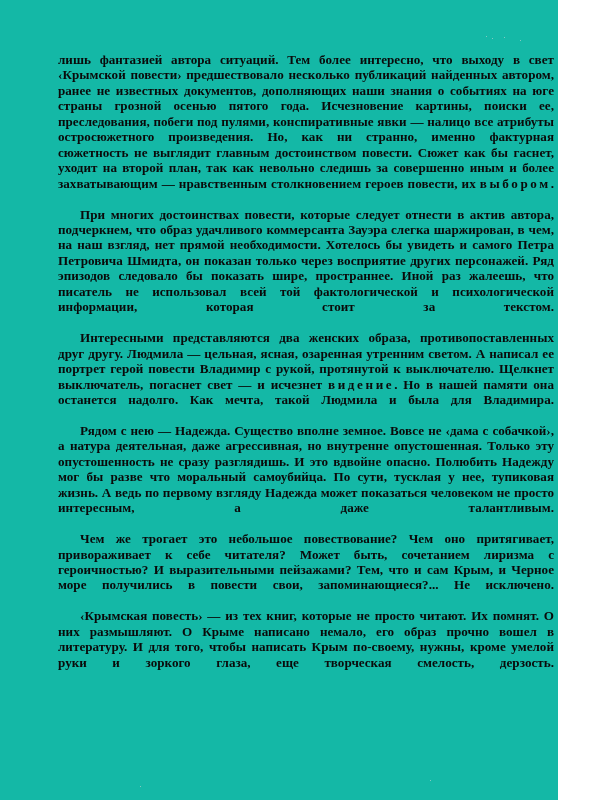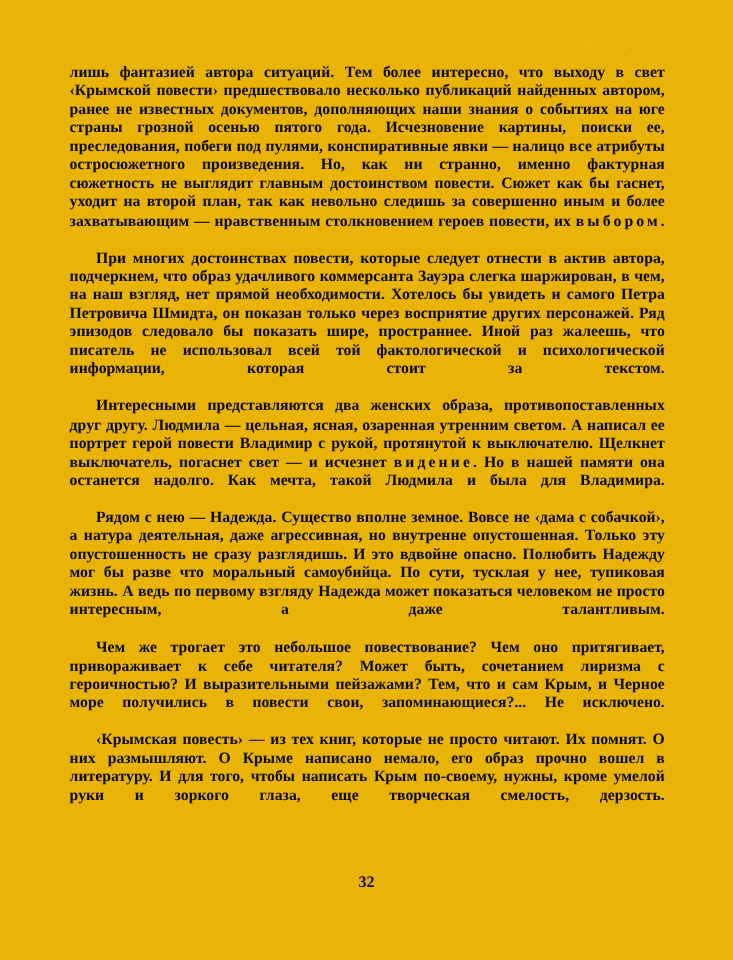--- a/index.html
+++ b/index.html
@@ -14,23 +14,23 @@
     overflow: hidden;
     font-family: "Liberation Serif", "DejaVu Serif", serif;
     -webkit-font-smoothing: none;
   }
 
   
   #page {
     position: absolute;
     left: 0;
     top: 0;
-    width: 611px;
+    width: 558px;
     height: 800px;
-    background: #eab308;
+    background: #14b8a6;
   }
 
   
   #textblock {
     position: absolute;
     left: 58px;
     top: 52px;
     width: 496px;
   }
 
@@ -94,21 +94,20 @@
 
   <div id="textblock">
       <p class="para cont"><span>лишь фантазией автора ситуаций. Тем более интересно, что выходу в свет ‹Крымской повести› предшествовало несколько публикаций найденных автором, ранее не известных документов, дополняющих наши знания о событиях на юге страны грозной осенью пятого года. Исчезновение картины, поиски ее, преследования, побеги под пулями, конспиративные явки — налицо все атрибуты остросюжетного произведения. Но, как ни странно, именно фактурная сюжетность не выглядит главным достоинством повести. Сюжет как бы гаснет, уходит на второй план, так как невольно следишь за совершенно иным и более захватывающим — нравственным столкновением героев повести, их </span><span class="spaced">выбором</span><span>.</span></p>
       <p class="para"><span>При многих достоинствах повести, которые следует отнести в актив автора, подчеркнем, что образ удачливого коммерсанта Зауэра слегка шаржирован, в чем, на наш взгляд, нет прямой необходимости. Хотелось бы увидеть и самого Петра Петровича Шмидта, он показан только через восприятие других персонажей. Ряд эпизодов следовало бы показать шире, пространнее. Иной раз жалеешь, что писатель не использовал всей той фактологической и психологической информации, которая стоит за текстом.</span></p>
       <p class="para"><span>Интересными представляются два женских образа, противопоставленных друг другу. Людмила — цельная, ясная, озаренная утренним светом. А написал ее портрет герой повести Владимир с рукой, протянутой к выключателю. Щелкнет выключатель, погаснет свет — и исчезнет </span><span class="spaced">видение</span><span>. Но в нашей памяти она останется надолго. Как мечта, такой Людмила и была для Владимира.</span></p>
       <p class="para"><span>Рядом с нею — Надежда. Существо вполне земное. Вовсе не ‹дама с собачкой›, а натура деятельная, даже агрессивная, но внутренне опустошенная. Только эту опустошенность не сразу разглядишь. И это вдвойне опасно. Полюбить Надежду мог бы разве что моральный самоубийца. По сути, тусклая у нее, тупиковая жизнь. А ведь по первому взгляду Надежда может показаться человеком не просто интересным, а даже талантливым.</span></p>
       <p class="para"><span>Чем же трогает это небольшое повествование? Чем оно притягивает, привораживает к себе читателя? Может быть, сочетанием лиризма с героичностью? И выразительными пейзажами? Тем, что и сам Крым, и Черное море получились в повести свои, запоминающиеся?... Не исключено.</span></p>
       <p class="para"><span>‹Крымская повесть› — из тех книг, которые не просто читают. Их помнят. О них размышляют. О Крыме написано немало, его образ прочно вошел в литературу. И для того, чтобы написать Крым по-своему, нужны, кроме умелой руки и зоркого глаза, еще творческая смелость, дерзость.</span></p>
     </div>
 
-  <div id="folio">32</div>
 
   <div class="speckle" style="left:486px;top:36px;"></div>
   <div class="speckle" style="left:492px;top:38px;"></div>
   <div class="speckle" style="left:504px;top:37px;"></div>
   <div class="speckle" style="left:520px;top:40px;"></div>
   <div class="speckle" style="left:140px;top:786px;"></div>
   <div class="speckle" style="left:430px;top:780px;"></div>
 
 </div>
 

